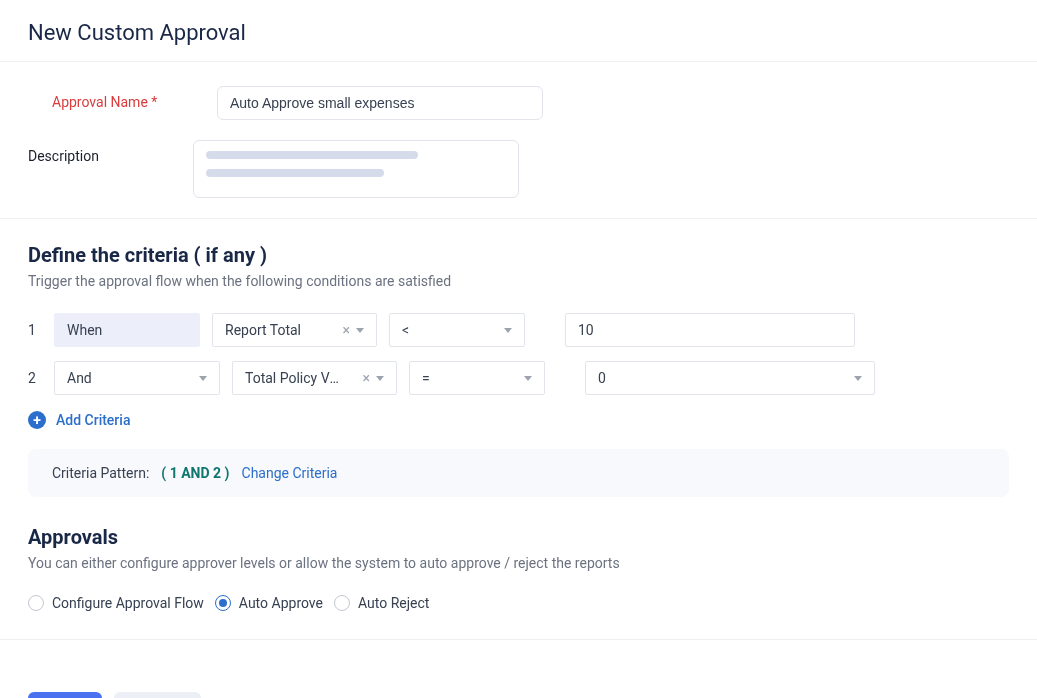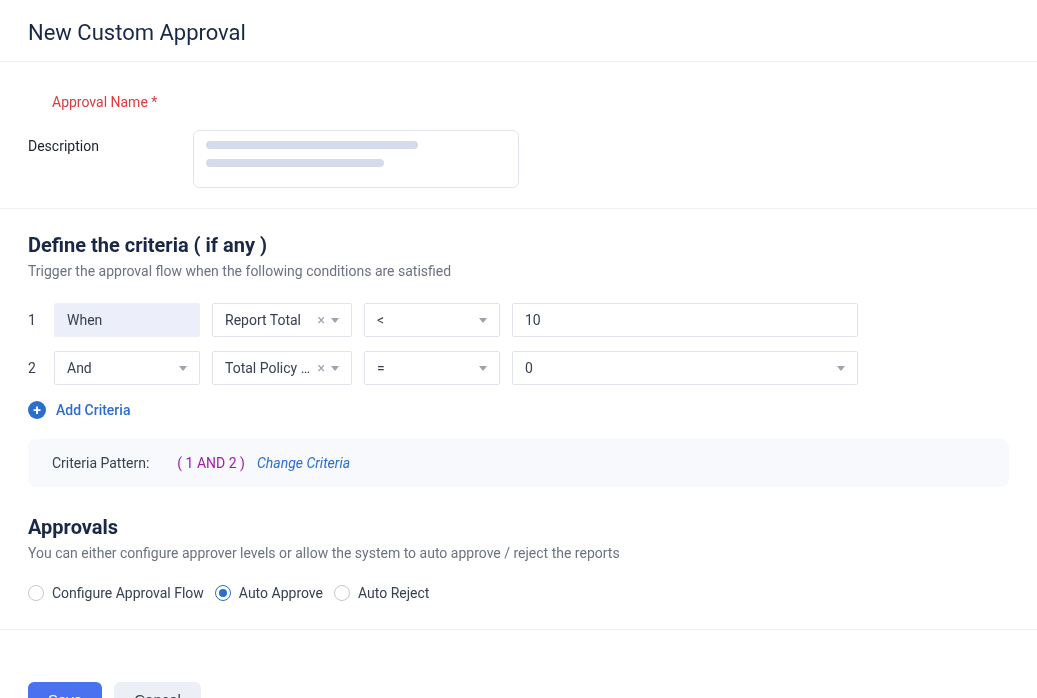--- a/index.html
+++ b/index.html
@@ -13,52 +13,53 @@
 .form-textarea { width: 326px; height: 58px; padding: 10px 12px; border: 1px solid #e1e4ea; border-radius: 6px; display: flex; flex-direction: column; gap: 10px; }
 .placeholder-line { height: 8px; background: #d5dbea; border-radius: 4px; }
 .placeholder-line.long { width: 212px; }
 .placeholder-line.short { width: 178px; }
 .section-title { font-size: 20px; font-weight: 700; color: #1a2847; margin-bottom: 6px; }
 .section-sub { color: #6b7280; margin-bottom: 24px; font-size: 14px; }
 .criteria-row { display: flex; align-items: center; gap: 12px; margin-bottom: 14px; }
 .row-num { width: 14px; color: #374151; }
 .field-box { border: 1px solid #e1e4ea; border-radius: 2px; padding: 8px 12px; background: #fff; display: flex; align-items: center; justify-content: space-between; font-size: 14px; color: #374151; }
 .field-box.when { background: #eceefa; border-color: #eceefa; width: 146px; }
-.field-box.and { width: 146px; }
-.field-box.entity { width: 140px; }
+.field-box.and { width: 166px; }
+.field-box.entity { width: 165px; }
 .field-box.op { width: 136px; }
-.field-box.val { width: 346px; }
+.field-box.val { width: 290px; margin-left: 28px; }
 .x-caret { display: inline-flex; gap: 6px; align-items: center; color: #9ca3af; }
 .caret-down { width: 0; height: 0; border-left: 4px solid transparent; border-right: 4px solid transparent; border-top: 5px solid #9ca3af; display: inline-block; }
 .add-criteria { display: flex; align-items: center; gap: 10px; color: #2c6ecb; font-weight: 500; margin: 16px 0 20px 0; cursor: pointer; }
 .plus-circle { width: 18px; height: 18px; border-radius: 50%; background: #2c6ecb; color: #fff; display: inline-flex; align-items: center; justify-content: center; font-size: 14px; font-weight: bold; line-height: 1; }
 .pattern-box { background: #f7f9fc; border-radius: 8px; padding: 16px 24px; display: flex; align-items: flex-start; gap: 12px; margin-bottom: 28px; font-size: 14px; }
 .pattern-label { color: #374151; }
-.pattern-val { color: #a21caf; font-weight: 400; margin-left: 16px; }
-.change-link { color: #2c6ecb; cursor: pointer; font-style: italic; }
+.pattern-val { color: #0f766e; font-weight: 700; }
+.change-link { color: #2c6ecb; cursor: pointer; }
 .radio-row { display: flex; gap: 11px; margin-top: 22px; }
 .radio-item { display: flex; align-items: center; gap: 8px; color: #374151; cursor: pointer; }
 .radio { width: 16px; height: 16px; border: 1.5px solid #c2c7d0; border-radius: 50%; display: inline-flex; align-items: center; justify-content: center; }
 .radio.checked { border-color: #2c6ecb; }
 .radio.checked::after { content: ''; width: 8px; height: 8px; background: #2c6ecb; border-radius: 50%; }
 .footer { margin-top: 28px; padding-top: 24px; display: flex; gap: 12px; }
 .footer-hr { border: none; border-top: 1px solid #eef0f4; margin: 28px -28px 0 -28px; }
 .btn { padding: 9px 20px; border-radius: 6px; font-size: 15px; cursor: pointer; border: none; }
 .btn-primary { background: #4a72f0; color: #fff; }
 .btn-secondary { background: #eceff5; color: #374151; }
 .ellipsis { white-space: nowrap; overflow: hidden; text-overflow: ellipsis; max-width: 96px; }
 </style>
 </head>
 <body>
 
 <h1 class="page-title">New Custom Approval</h1>
 <hr class="hr">
 
 <div class="form-row">
   <div class="form-label required">Approval Name *</div>
+  <input class="form-input" value="Auto Approve small expenses" style="">
 </div>
 <div class="form-row">
   <div class="form-label">Description</div>
   <div class="form-textarea">
     <div class="placeholder-line long"></div>
     <div class="placeholder-line short"></div>
   </div>
 </div>
 
 <hr class="hr">

